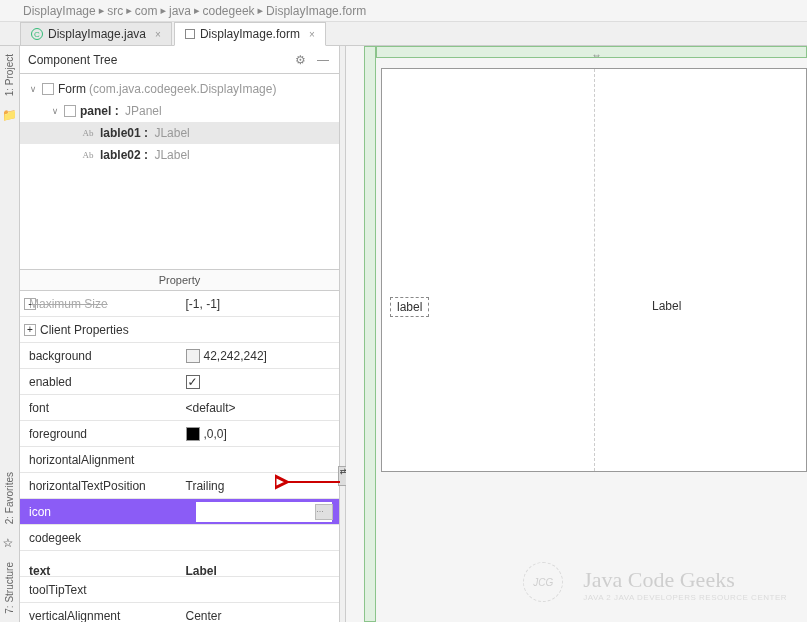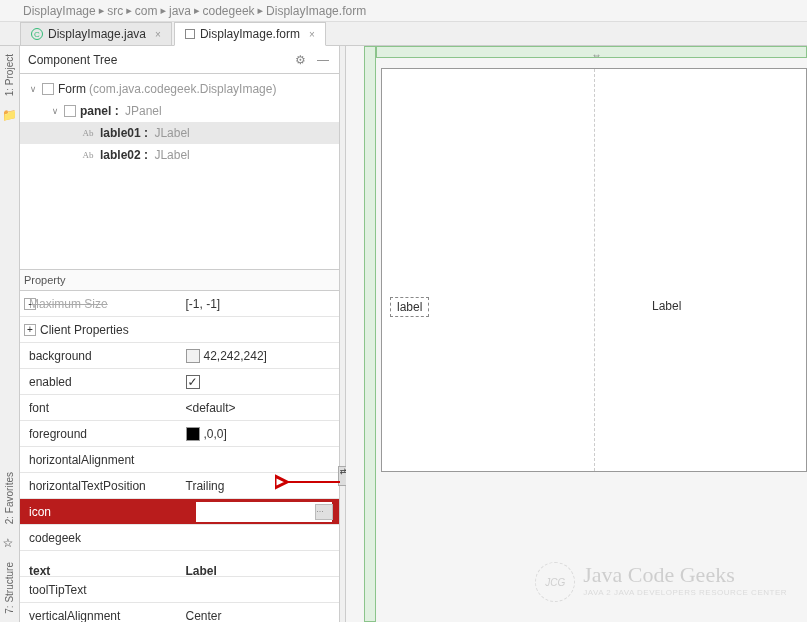--- a/index.html
+++ b/index.html
@@ -34,26 +34,26 @@
     .tree-checkbox { width: 12px; height: 12px; border: 1px solid #aaa; margin: 0 4px; }
     .tree-icon { width: 16px; height: 14px; margin-right: 4px; display: inline-flex; align-items: center; justify-content: center; font-size: 9px; color: #999; font-family: Liberation Serif, serif; }
     .tree-label { color: #333; }
     .tree-label b { font-weight: bold; }
     .tree-type { color: #999; margin-left: 3px; }
     .tree-row.l1 { padding-left: 8px; }
     .tree-row.l2 { padding-left: 30px; }
     .tree-row.l3 { padding-left: 60px; }
     
     .prop-header { height: 22px; display: flex; border-top: 1px solid #ccc; border-bottom: 1px solid #ccc; background: #fafafa; }
-    .prop-header-cell { flex: 1; text-align: left; padding: 4px; font-size: 11px; color: #555; border-right: 1px solid #ddd; }
+    .prop-header-cell { flex: 1; text-align: center; padding: 4px; font-size: 11px; color: #555; border-right: 1px solid #ddd; }
     .prop-header-cell:last-child { border-right: none; }
     
     .prop-table { flex: 1; overflow-y: auto; }
     .prop-row { display: flex; height: 26px; border-bottom: 1px solid #e5e5e5; align-items: center; }
-    .prop-row.selected { background: #b91c1c; color: #fff; gap: 20px; }
+    .prop-row.selected { background: #8b5cf6; color: #fff; gap: 20px; }
     .prop-row.selected .prop-name { color: #fff; }
     .prop-row.bold .prop-name, .prop-row.bold .prop-value { font-weight: bold; margin-top: 14px; }
     .prop-name { width: 50%; padding-left: 9px; font-size: 12px; color: #333; }
     .prop-value { width: 50%; padding-left: 6px; font-size: 12px; color: #333; display: flex; align-items: center; gap: 4px; }
     .prop-expand { width: 12px; height: 12px; border: 1px solid #aaa; text-align: center; line-height: 10px; font-size: 10px; margin-left: 4px; position: absolute; }
     .prop-group { font-size: 12px; padding-left: 20px; }
     .color-swatch { width: 14px; height: 14px; border: 1px solid #999; }
     .checkbox-checked { width: 14px; height: 14px; border: 1px solid #666; display: flex; align-items: center; justify-content: center; }
     .prop-row.cutoff .prop-name { text-decoration: line-through; color: #aaa; }
     .prop-input { background: #fff; width: 95%; height: 20px; border: none; outline: none; padding-left: 4px; }
@@ -66,21 +66,21 @@
     .canvas { position: absolute; left: 35px; top: 22px; right: 0; bottom: 150px; background: #fff; border: 1px solid #999; }
     .canvas-label { position: absolute; font-size: 12px; color: #333; }
     .canvas-label.sel { border: 1px dashed #888; padding: 2px 6px; }
     .grid-line-v { position: absolute; top: 0; bottom: 0; width: 0; border-left: 1px dashed #ccc; }
     
     .gutter { width: 6px; background: #f0f0f0; border-right: 1px solid #ccc; position: relative; }
     .gutter-handle { position: absolute; top: 420px; left: -2px; width: 10px; height: 20px; background: #ddd; border: 1px solid #aaa; font-size: 8px; text-align: center; }
     
     .arrow { position: absolute; left: 275px; top: 468px; z-index: 100; }
     
-    .watermark { position: absolute; right: 20px; bottom: 20px; opacity: 0.35; display: flex; align-items: flex-start; gap: 8px; }
+    .watermark { position: absolute; right: 20px; bottom: 20px; opacity: 0.35; display: flex; align-items: flex-end; gap: 20px; }
     .watermark-circle { width: 40px; height: 40px; border: 1px dashed #aaa; border-radius: 50%; display: flex; align-items: center; justify-content: center; font-size: 10px; color: #888; font-style: italic; }
     .watermark-text { font-family: 'Times New Roman', serif; font-size: 22px; color: #888; }
     .watermark-sub { font-size: 8px; color: #aaa; letter-spacing: 0.5px; }
   </style>
 </head>
 <body>
 
 <div class="breadcrumb">
   <span>DisplayImage</span> ▸ 
   <span>src</span> ▸ 

